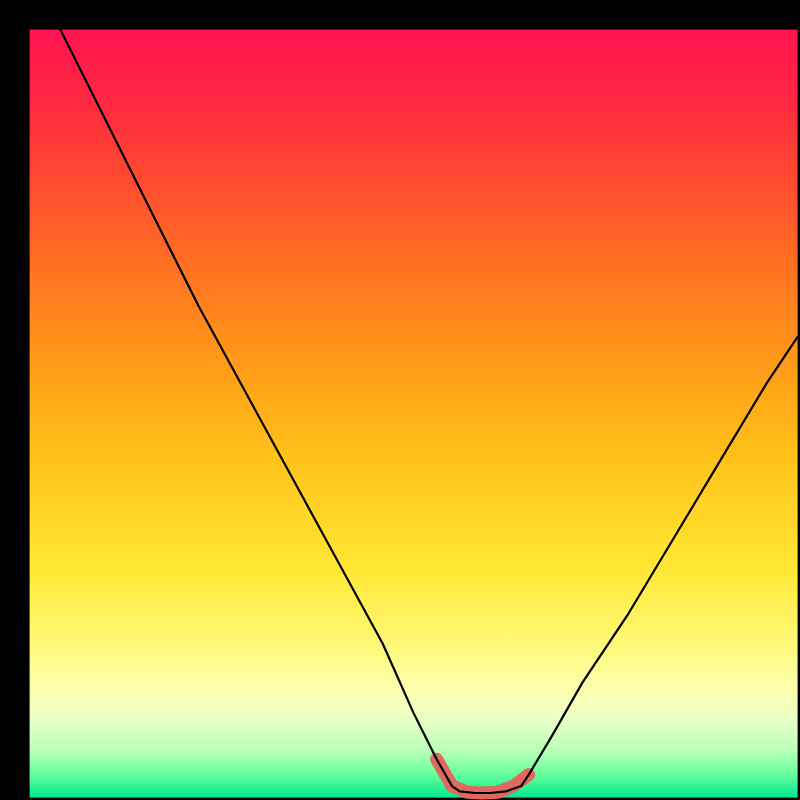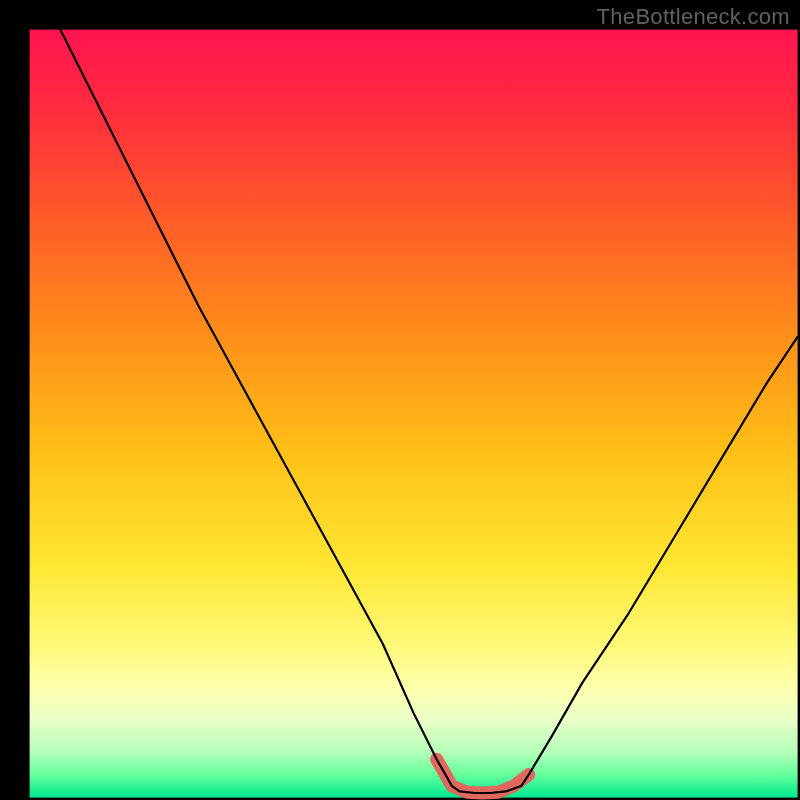--- a/index.html
+++ b/index.html
@@ -32,21 +32,20 @@
     left: 0;
     top: 0;
     width: 800px;
     height: 800px;
   }
 </style>
 </head>
 <body>
 
 <div class="stage">
-  <div class="watermark">TheBottleneck.com</div>
 
   <svg class="plot" viewBox="0 0 800 800">
     <defs>
       <linearGradient id="bg-grad" x1="0" y1="0" x2="0" y2="1">
           <stop offset="0%" stop-color="#ff1450"></stop>
           <stop offset="10%" stop-color="#ff2a3f"></stop>
           <stop offset="25%" stop-color="#ff5d28"></stop>
           <stop offset="40%" stop-color="#ff8f1a"></stop>
           <stop offset="55.00000000000001%" stop-color="#ffc018"></stop>
           <stop offset="70%" stop-color="#ffe733"></stop>

